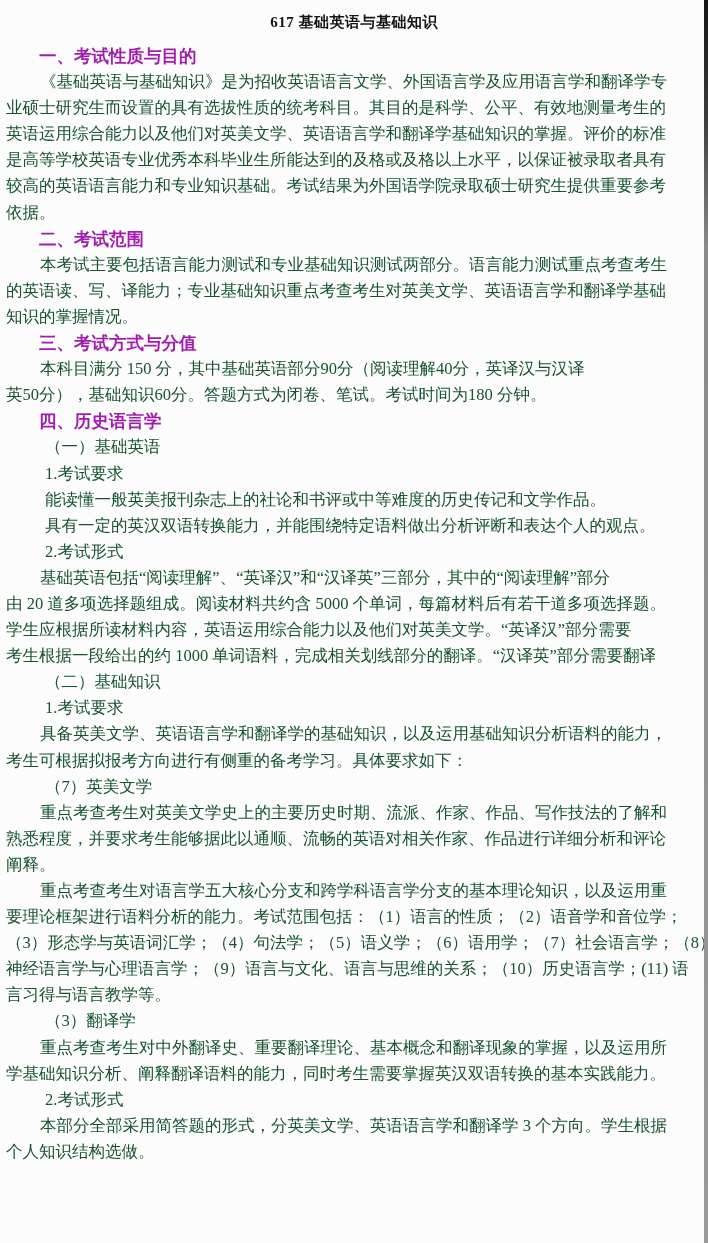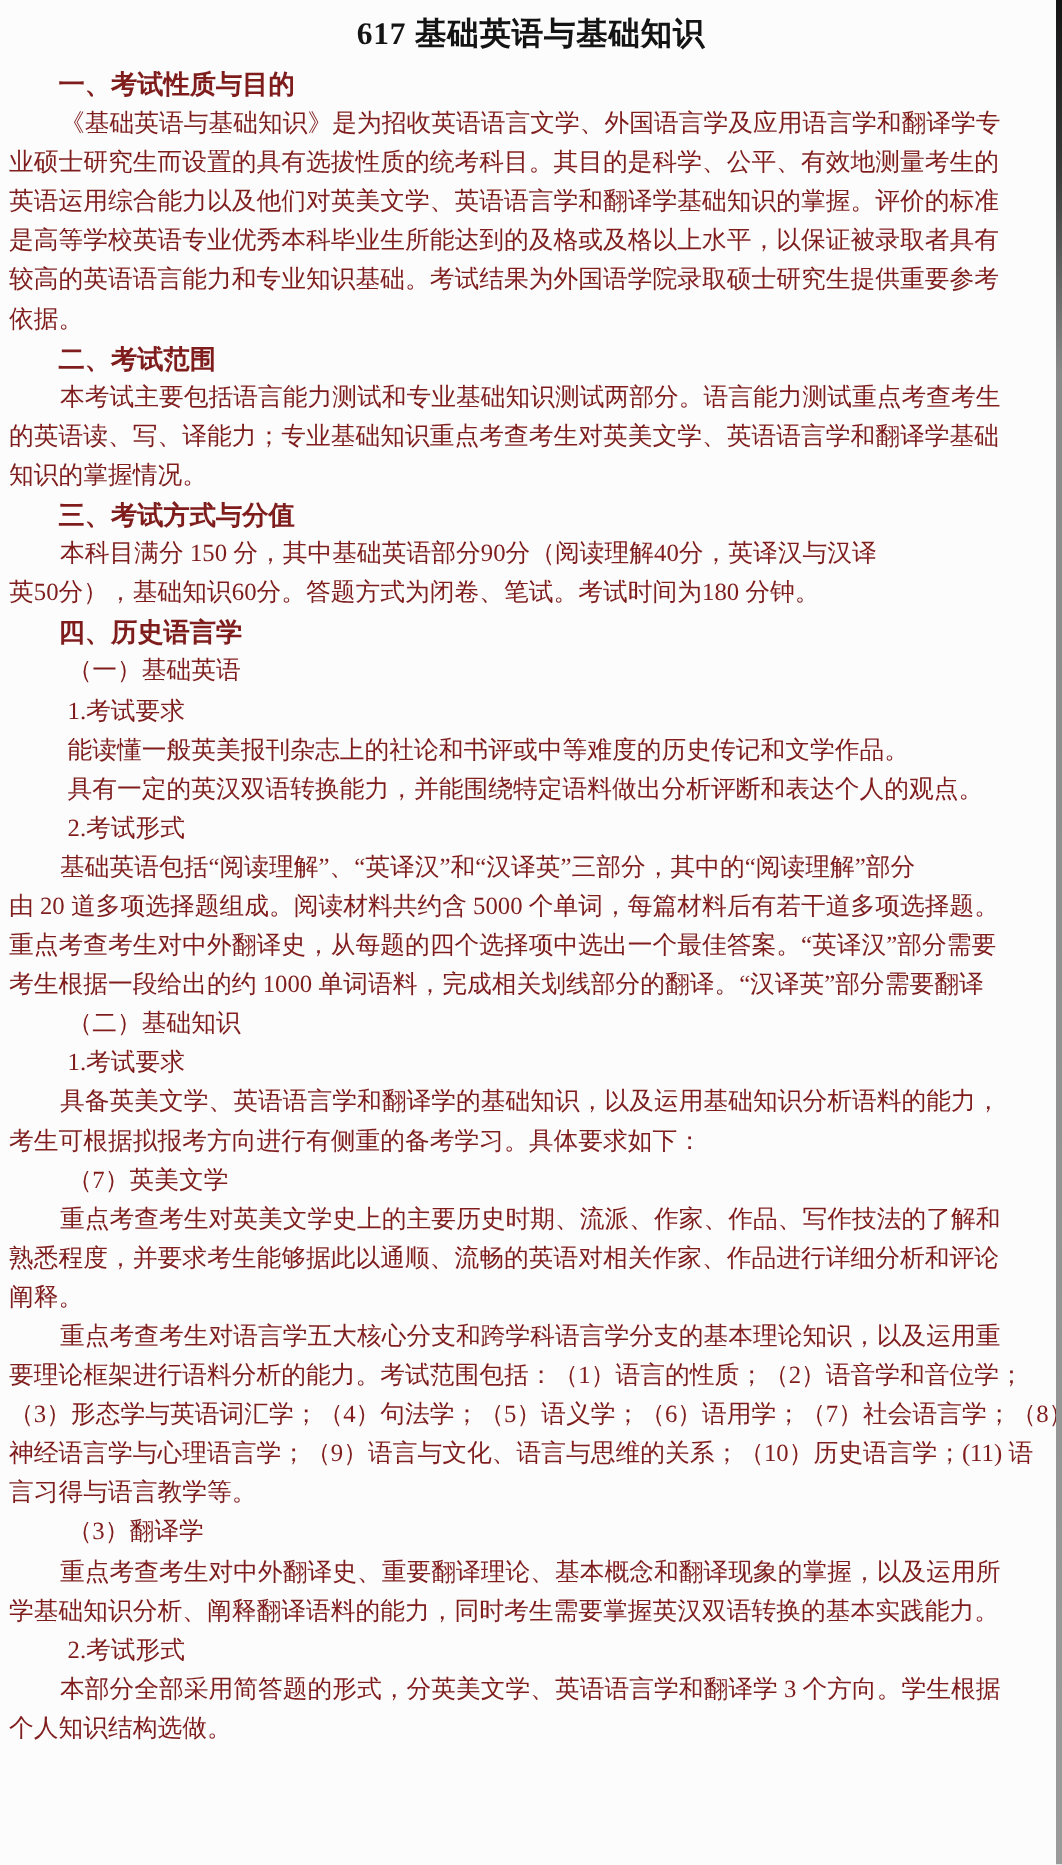--- a/index.html
+++ b/index.html
@@ -11,36 +11,36 @@
     position: relative;
     font-family: "Liberation Serif", "DejaVu Serif", serif;
   }
   .page {
     padding: 5px 6px 0 6px;
     position: relative;
   }
   .doc-title {
     text-align: center;
     font-weight: bold;
-    font-size: 21px;
+    font-size: 15px;
     color: #141414;
     line-height: 34px;
     margin-bottom: 4px;
     letter-spacing: 0.5px;
   }
   .line {
     font-size: 16.5px;
     line-height: 26.1px;
-    color: #7f1d1d;
+    color: #14532d;
     white-space: nowrap;
   }
   .line.heading {
     font-weight: bold;
     font-size: 17.5px;
-    color: #7f1d1d;
+    color: #a21caf;
     padding-left: 33px;
   }
   .line.sub   { padding-left: 39px; }
   .line.first { padding-left: 34px; }
   .line.cont  { padding-left: 0; }
   .edge-strip {
     position: absolute;
     top: 0; right: 0;
     width: 4px; height: 1243px;
     background: linear-gradient(to bottom, #151515 0%, #3a3a3a 9%, #8a8a8a 20%, #9a9a9a 100%);
@@ -67,21 +67,21 @@
       <div class="line first">本科目满分 150 分，其中基础英语部分90分（阅读理解40分，英译汉与汉译</div>
       <div class="line cont">英50分），基础知识60分。答题方式为闭卷、笔试。考试时间为180 分钟。</div>
       <div class="line heading">四、历史语言学</div>
       <div class="line sub">（一）基础英语</div>
       <div class="line sub">1.考试要求</div>
       <div class="line sub">能读懂一般英美报刊杂志上的社论和书评或中等难度的历史传记和文学作品。</div>
       <div class="line sub">具有一定的英汉双语转换能力，并能围绕特定语料做出分析评断和表达个人的观点。</div>
       <div class="line sub">2.考试形式</div>
       <div class="line first">基础英语包括“阅读理解”、“英译汉”和“汉译英”三部分，其中的“阅读理解”部分</div>
       <div class="line cont">由 20 道多项选择题组成。阅读材料共约含 5000 个单词，每篇材料后有若干道多项选择题。</div>
-      <div class="line cont">重点考查考生对中外翻译史，从每题的四个选择项中选出一个最佳答案。“英译汉”部分需要</div>
+      <div class="line cont">学生应根据所读材料内容，英语运用综合能力以及他们对英美文学。“英译汉”部分需要</div>
       <div class="line cont">考生根据一段给出的约 1000 单词语料，完成相关划线部分的翻译。“汉译英”部分需要翻译</div>
       <div class="line sub">（二）基础知识</div>
       <div class="line sub">1.考试要求</div>
       <div class="line first">具备英美文学、英语语言学和翻译学的基础知识，以及运用基础知识分析语料的能力，</div>
       <div class="line cont">考生可根据拟报考方向进行有侧重的备考学习。具体要求如下：</div>
       <div class="line sub">（7）英美文学</div>
       <div class="line first">重点考查考生对英美文学史上的主要历史时期、流派、作家、作品、写作技法的了解和</div>
       <div class="line cont">熟悉程度，并要求考生能够据此以通顺、流畅的英语对相关作家、作品进行详细分析和评论</div>
       <div class="line cont">阐释。</div>
       <div class="line first">重点考查考生对语言学五大核心分支和跨学科语言学分支的基本理论知识，以及运用重</div>

